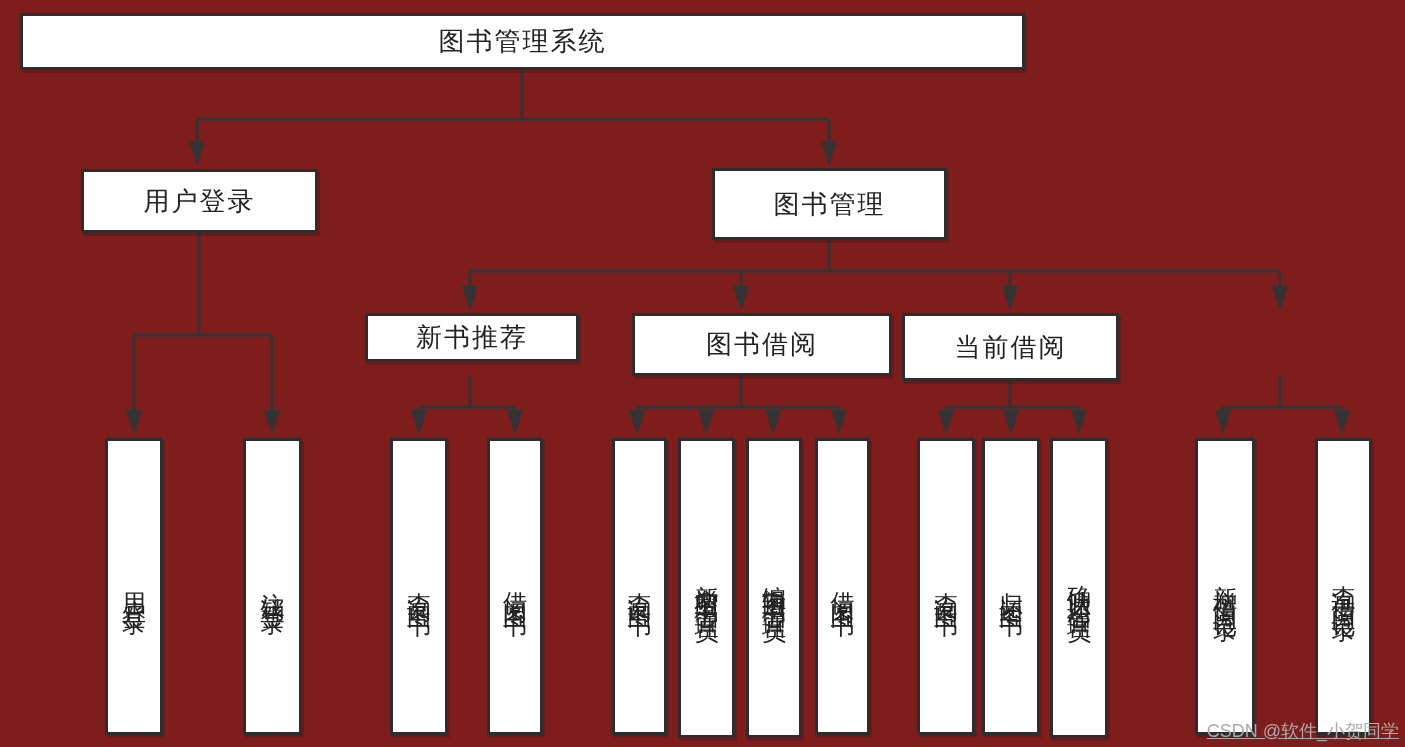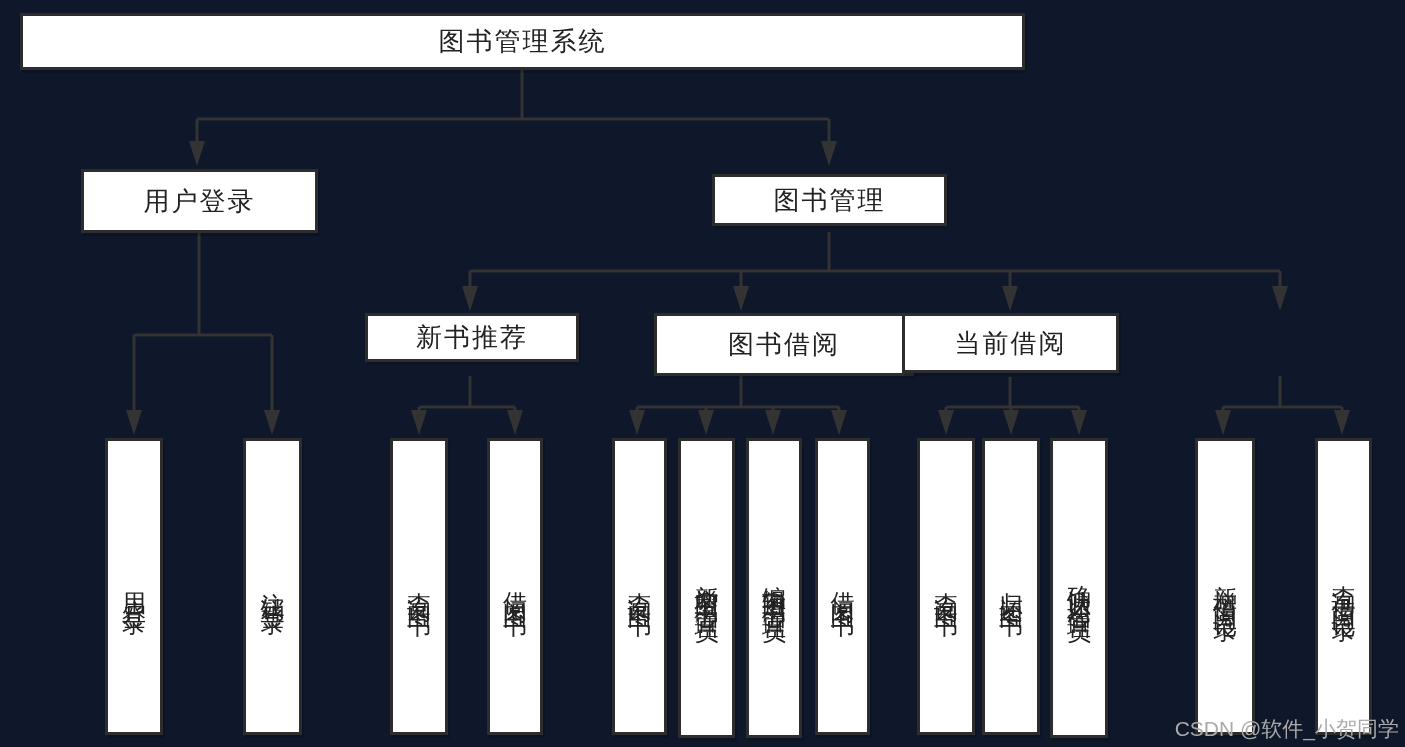--- a/index.html
+++ b/index.html
@@ -1,20 +1,20 @@
 <!DOCTYPE html>
 <html><head>
 <meta charset="utf-8">
 <style>
   html, body { margin: 0; padding: 0; background: #ffffff; }
   .canvas {
     position: relative;
     width: 1405px;
     height: 747px;
-    background: #0f172a;
+    background: #7f1d1d;
     overflow: hidden;
     font-family: "Liberation Sans", sans-serif;
     color: #222222;
   }
   .connector-svg {
     position: absolute;
     left: 0; top: 0;
     z-index: 0;
   }
   .node {
@@ -51,24 +51,25 @@
     font-size: 24px;
     letter-spacing: 7px;
     color: #222222;
     line-height: 1;
   }
   .leaf .vlabel.tight { letter-spacing: 5px; }
   .watermark {
     position: absolute;
     right: 6px;
     bottom: 4px;
-    font-size: 21px;
+    font-size: 18px;
     color: #aaaaaa;
     z-index: 3;
     white-space: nowrap;
+    text-decoration: underline;
   }
 </style>
 </head>
 <body>
 
 <div class="canvas">
 
   <svg class="connector-svg" width="1405" height="747" viewBox="0 0 1405 747">
     <path fill="none" stroke="#333333" stroke-width="3" d="M522 70V119 M197 119H829 M197 119V142 M829 119V142
              M199 233V335 M134 335H272 M134 335V412 M272 335V412
@@ -89,31 +90,31 @@
              M1215 410H1231L1223 435Z  M1334 410H1350L1342 435Z"></path>
   </svg>
 
   <div class="node" style="left:20px; top:13px; width:1005px; height:57px;">
     <span class="hlabel">图书管理系统</span>
   </div>
 
   <div class="node" style="left:81px; top:169px; width:237px; height:64px;">
     <span class="hlabel">用户登录</span>
   </div>
-  <div class="node" style="left:712px; top:168px; width:235px; height:52px;margin-top:6px;">
+  <div class="node" style="left:712px; top:168px; width:235px; height:72px;">
     <span class="hlabel">图书管理</span>
   </div>
 
   <div class="node" style="left:365px; top:313px; width:214px; height:49px;">
     <span class="hlabel">新书推荐</span>
   </div>
-  <div class="node" style="left:632px; top:313px; width:260px; height:63px;margin-left:22px;">
+  <div class="node" style="left:632px; top:313px; width:260px; height:63px;">
     <span class="hlabel">图书借阅</span>
   </div>
-  <div class="node" style="left:902px; top:313px; width:217px; height:60px;">
+  <div class="node" style="left:902px; top:313px; width:217px; height:68px;">
     <span class="hlabel">当前借阅</span>
   </div>
 
   <div class="leaf" style="left:105px; top:438px; width:58px; height:297px;">
     <span class="vlabel">用户登录</span>
   </div>
   <div class="leaf" style="left:243px; top:438px; width:59px; height:297px;">
     <span class="vlabel">注销登录</span>
   </div>
 

